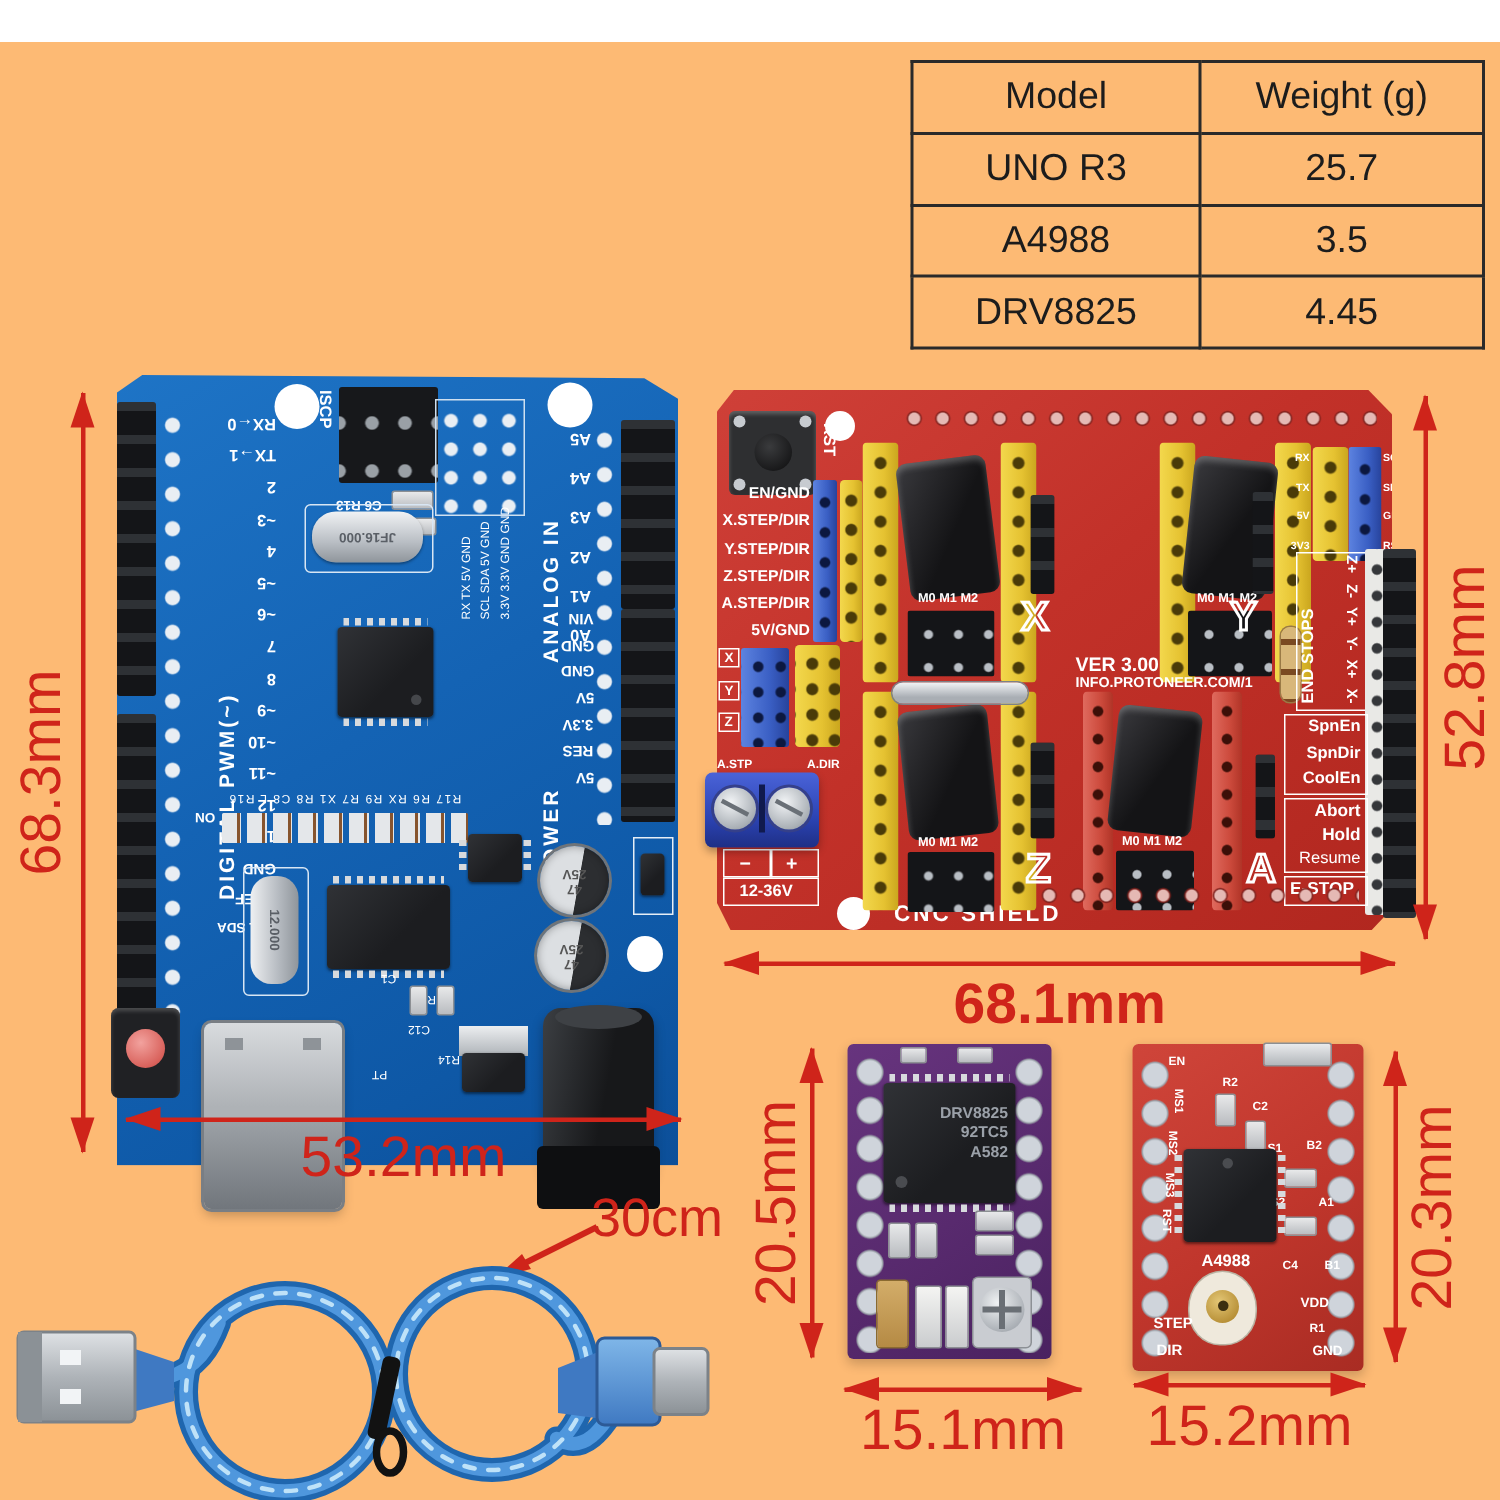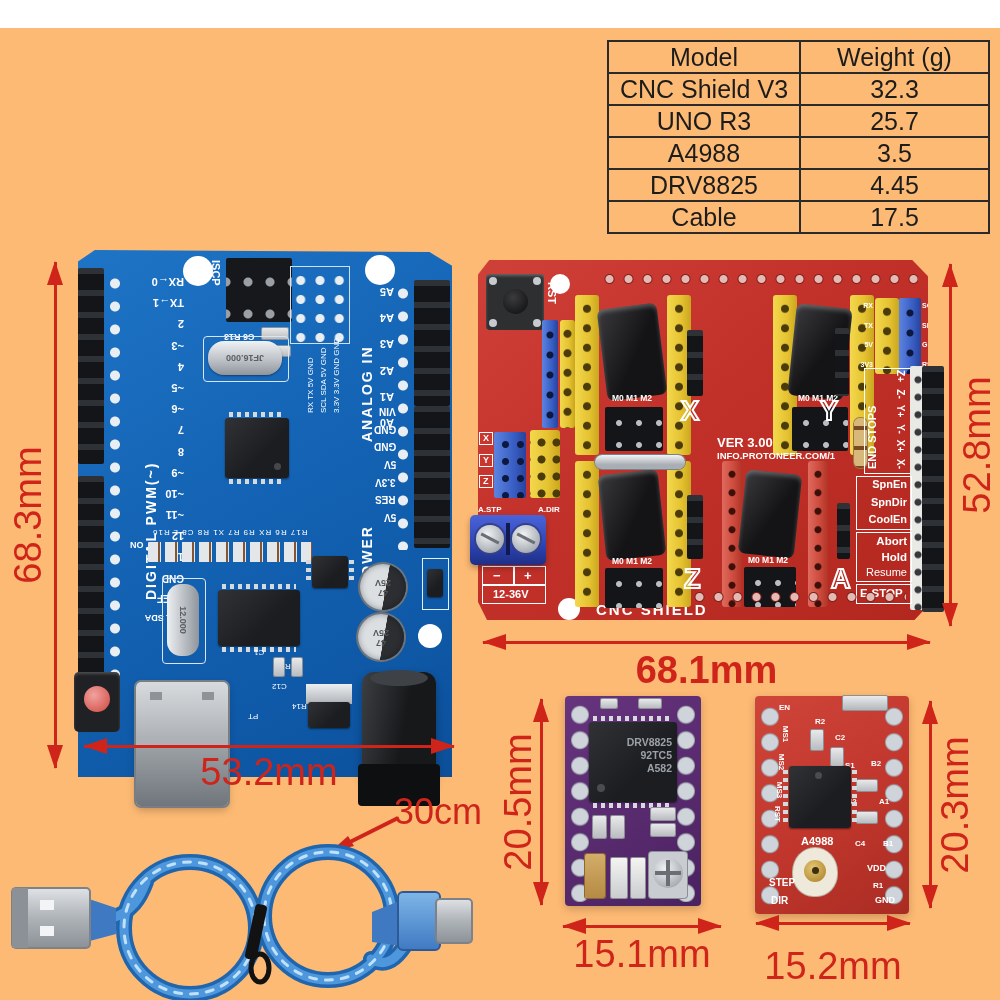--- a/index.html
+++ b/index.html
@@ -91,38 +91,30 @@
 
 <div class="canvas">
 
   <table class="wtable">
     <tbody>
         <tr>
       <th class="c1">Model</th>
       <th>Weight (g)</th>
     </tr>
     <tr>
-      <td>CNC Shield V3</td>
-      <td>32.3</td>
-    </tr>
-    <tr>
       <td>UNO R3</td>
       <td>25.7</td>
     </tr>
     <tr>
       <td>A4988</td>
       <td>3.5</td>
     </tr>
     <tr>
       <td>DRV8825</td>
       <td>4.45</td>
-    </tr>
-    <tr>
-      <td>Cable</td>
-      <td>17.5</td>
     </tr>
   </tbody>
     </table>
 
   <div class="dimv" style="left:54px;top:234px;height:506px;">
     <span class="dlab v" style="left:-26px;">68.3mm</span>
   </div>
 
   <div class="uno">
     <div class="hole" style="left:105px;top:6px;width:30px;height:30px;"></div>
@@ -267,20 +259,28 @@
       <div style="position:absolute;left:17px;top:15px;width:25px;height:25px;border-radius:50%;background:radial-gradient(circle at 40% 35%,#3a3b3d,#0c0c0d);"></div>
       <div style="position:absolute;left:3px;top:3px;width:8px;height:8px;border-radius:50%;background:#c7cbd0;"></div>
       <div style="position:absolute;right:3px;top:3px;width:8px;height:8px;border-radius:50%;background:#c7cbd0;"></div>
       <div style="position:absolute;left:3px;bottom:3px;width:8px;height:8px;border-radius:50%;background:#c7cbd0;"></div>
       <div style="position:absolute;right:3px;bottom:3px;width:8px;height:8px;border-radius:50%;background:#c7cbd0;"></div>
     </div>
     <span class="s vtxt" style="left:68px;top:22px;font-size:11px;">RST</span>
     <div class="hole" style="left:72px;top:14px;width:20px;height:20px;"></div>
     <div class="hole" style="left:80px;top:338px;width:22px;height:22px;"></div>
 
+    <div class="abs" style="left:2px;top:64px;width:60px;height:102px;display:flex;flex-direction:column;justify-content:space-between;align-items:flex-end;">
+      <span class="s" style="position:static;font-size:10.5px;">EN/GND</span>
+      <span class="s" style="position:static;font-size:10.5px;">X.STEP/DIR</span>
+      <span class="s" style="position:static;font-size:10.5px;">Y.STEP/DIR</span>
+      <span class="s" style="position:static;font-size:10.5px;">Z.STEP/DIR</span>
+      <span class="s" style="position:static;font-size:10.5px;">A.STEP/DIR</span>
+      <span class="s" style="position:static;font-size:10.5px;">5V/GND</span>
+    </div>
     <div class="bstrip" style="left:64px;top:60px;width:16px;height:108px;"></div>
     <div class="ystrip" style="left:82px;top:60px;width:15px;height:108px;"></div>
 
     <span class="s wbox" style="left:1px;top:172px;font-size:9px;padding:1px 3px;">X</span>
     <span class="s wbox" style="left:1px;top:194px;font-size:9px;padding:1px 3px;">Y</span>
     <span class="s wbox" style="left:1px;top:215px;font-size:9px;padding:1px 3px;">Z</span>
     <div class="bstrip" style="left:16px;top:172px;width:32px;height:66px;background-size:15px 17px,100% 100%;background-position:4px 4px,0 0;background-repeat:repeat,no-repeat;"></div>
     <div class="ystrip" style="left:52px;top:170px;width:30px;height:68px;background-size:15px 17px,100% 100%;background-position:4px 4px,0 0;background-repeat:repeat,no-repeat;"></div>
     <span class="s" style="left:0px;top:246px;font-size:8px;">A.STP</span>
     <span class="s" style="left:60px;top:246px;font-size:8px;">A.DIR</span>
@@ -471,21 +471,21 @@
     </div>
     <span class="s" style="left:14px;top:182px;font-size:10px;">STEP</span>
     <span class="s" style="left:16px;top:200px;font-size:10px;">DIR</span>
     <span class="s" style="left:112px;top:168px;font-size:9px;">VDD</span>
     <span class="s" style="left:120px;top:200px;font-size:9px;">GND</span>
   </div>
   <div class="dimv" style="left:929px;top:673px;height:207px;">
     <span class="dlab v" style="left:26px;">20.3mm</span>
   </div>
   <div class="dimh" style="left:756px;top:894px;width:154px;">
-    <span class="dlab h" style="top:25px;">15.2mm</span>
+    <span class="dlab h" style="top:10px;">15.2mm</span>
   </div>
 
   <span class="dlab" style="left:394px;top:766px;font-size:36px;">30cm</span>
   <svg class="abs" style="left:326px;top:784px;" width="76" height="46" viewBox="0 0 76 46">
     <line x1="72" y1="6" x2="24" y2="30" stroke="#cf241a" stroke-width="4"></line>
     <polygon points="4,40 28,34 22,24" fill="#cf241a"></polygon>
   </svg>
 
   <svg class="abs" style="left:10px;top:788px;" width="480" height="205" viewBox="0 0 480 205">
     <defs>

